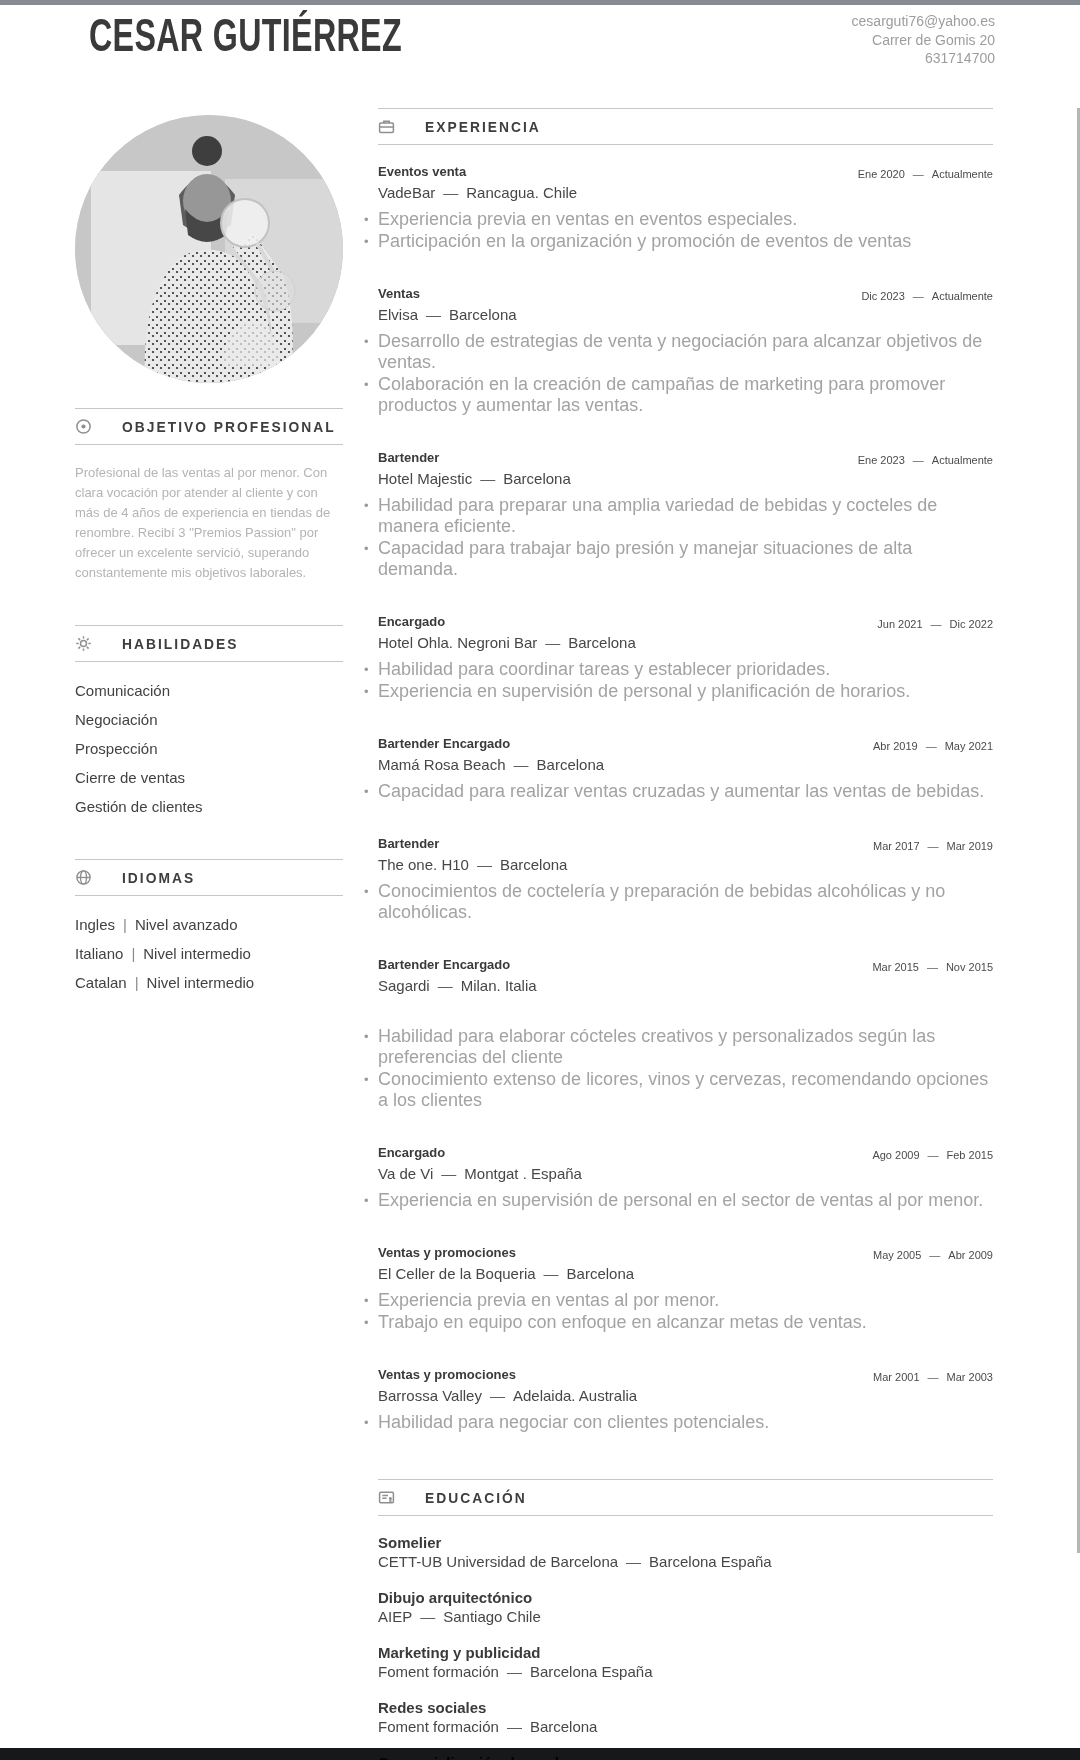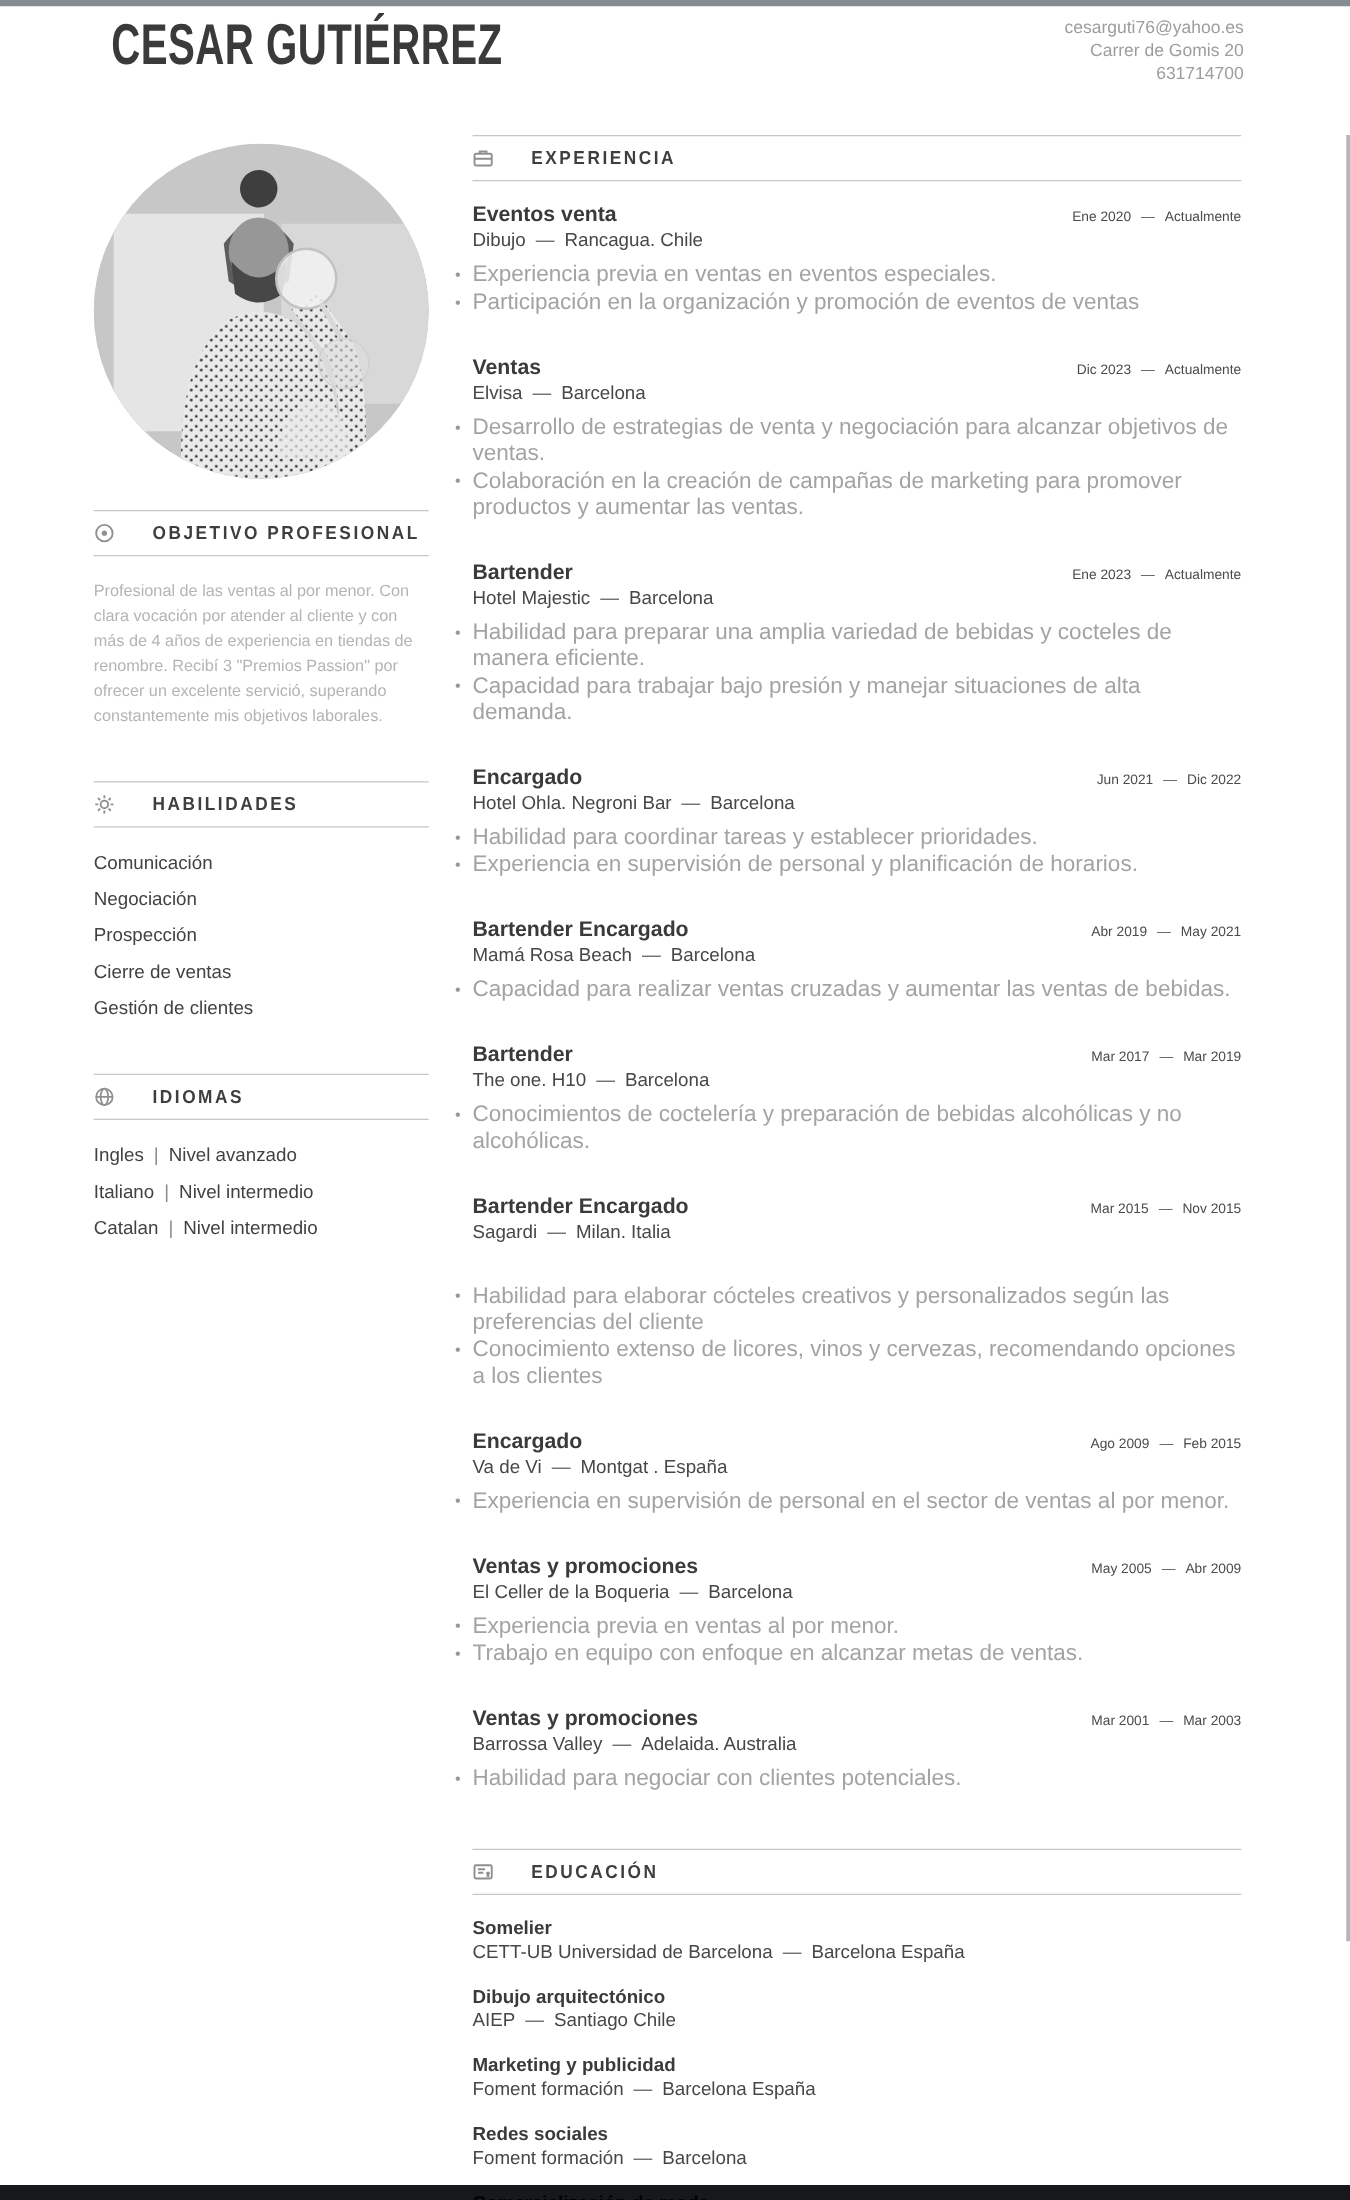--- a/index.html
+++ b/index.html
@@ -34,21 +34,21 @@
   .objective-text { margin:18px 0 0; font-size:13px; line-height:20px; color:#b3b4b6; }
   .plain-list { list-style:none; margin:19px 0 0; padding:0; }
   .plain-item { font-size:15px; line-height:20px; color:#424242; margin-bottom:9px; }
   .lang-sep { margin:0 8px; color:#8a8a8a; }
 
   
   .main { position:absolute; top:108px; left:378px; width:615px; }
   .entries { margin-top:17px; }
   .entry { margin-bottom:32px; }
   .entry-head { display:flex; justify-content:space-between; align-items:flex-start; }
-  .entry-title { margin:0; font-size:17px; line-height:20px; font-weight:700; color:#3a3a3a; }
+  .entry-title { margin:0; font-size:13px; line-height:20px; font-weight:700; color:#3a3a3a; }
   .entry-sub { font-size:15px; line-height:21px; color:#474747; }
   .entry-date { font-size:11px; line-height:20px; color:#4b4b4b; white-space:nowrap; padding-top:2px; }
   .dash { margin:0 8px; color:#5f5f5f; }
   ul.bullets { list-style:none; margin:6px 0 0 -15px; padding:0; }
   .bullets li { position:relative; padding-left:15px; font-size:18px; line-height:21px; color:#a3a3a3; margin-bottom:1px; }
   .bullets li::before { content:"\2022"; position:absolute; left:1px; top:0; color:#9a9a9a; font-size:13px; }
   .pre-bullet-gap .bullets { margin-top:30px; }
 
   .edu-section { margin-top:46px; }
   .edu-entry { margin-bottom:16px; }
@@ -184,21 +184,21 @@
       <span class="sec-title">EXPERIENCIA</span>
     </div>
 
     <div class="entries">
 
         <article class="entry">
           <div class="entry-head">
             <div class="entry-left">
               <h3 class="entry-title">Eventos venta</h3>
               <div class="entry-sub">
-                <span>Dibujo</span><span class="dash">—</span><span>Rancagua. Chile</span>
+                <span>VadeBar</span><span class="dash">—</span><span>Rancagua. Chile</span>
               </div>
             </div>
             <div class="entry-date">
               <span>Ene 2020</span><span class="dash">—</span><span>Actualmente</span>
             </div>
           </div>
           <ul class="bullets">
             <li>Experiencia previa en ventas en eventos especiales.</li>
             <li>Participación en la organización y promoción de eventos de ventas</li>
           </ul>

